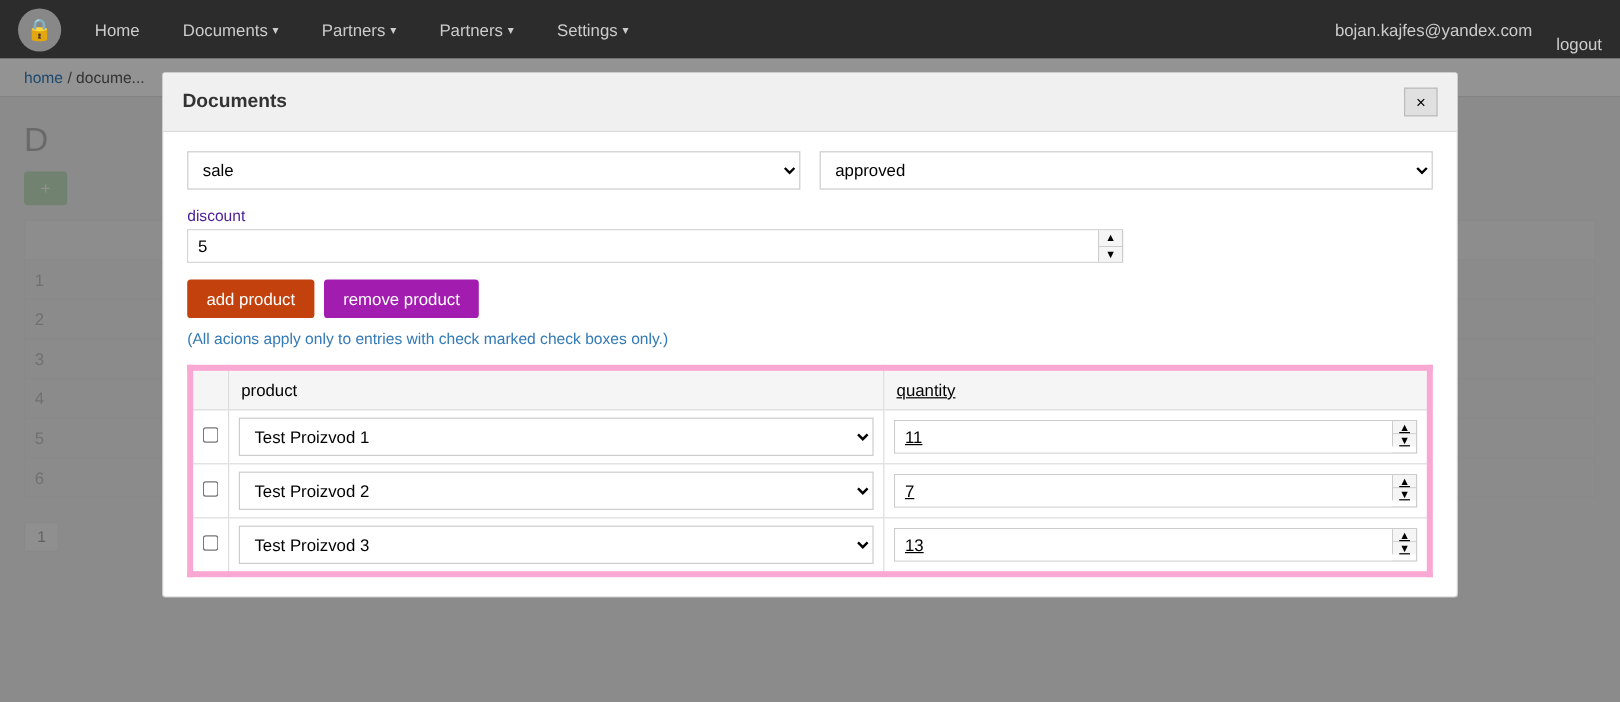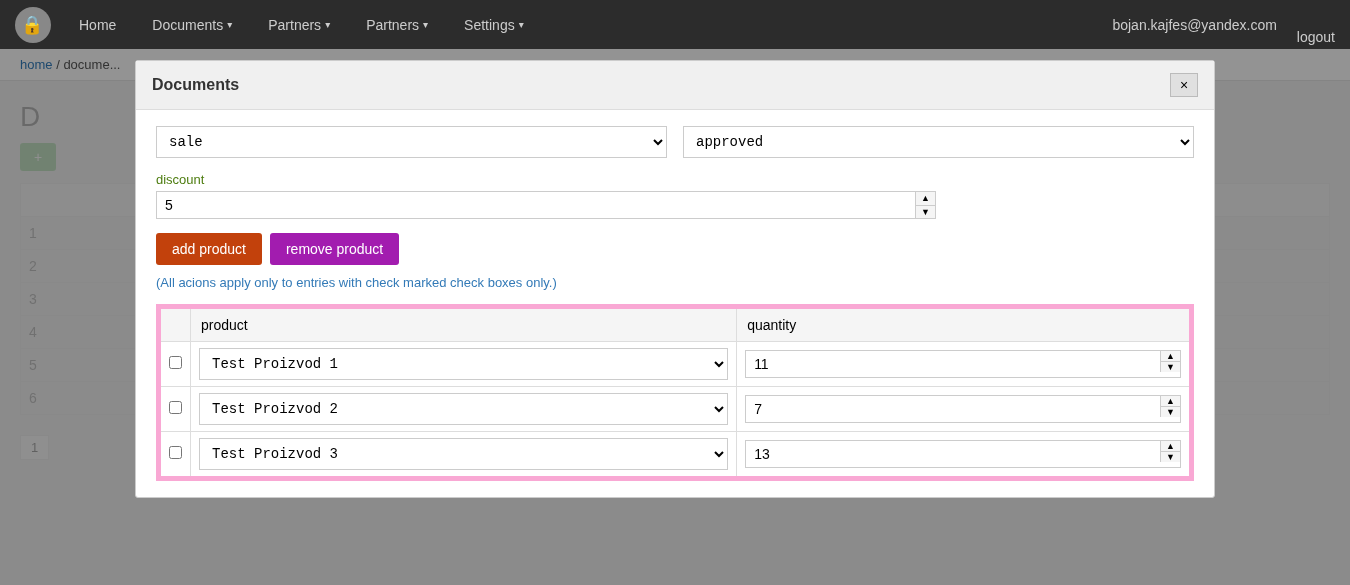--- a/index.html
+++ b/index.html
@@ -115,21 +115,20 @@
       flex: 1;
     }
     .form-select {
       width: 100%;
       padding: 5px 8px;
       border: 1px solid #ccc;
       background: #fff;
       font-size: 14px;
       height: 32px;
       cursor: pointer;
-      font-family: Liberation Mono, monospace;
     }
     .form-spinbox {
       display: flex;
       align-items: flex-start;
       border: 1px solid #ccc;
     }
     .form-spinbox input {
       flex: 1;
       border: none;
       padding: 5px 8px;
@@ -152,21 +151,21 @@
       display: flex; align-items: center; justify-content: center;
       padding: 0;
     }
     .spinbox-btn:last-child { border-bottom: none; }
 
     .discount-row {
       margin-bottom: 14px;
     }
     .discount-label {
       font-size: 13px;
-      color: #4d7c0f;
+      color: #4c1d95;
       margin-bottom: 4px;
     }
     .discount-spinbox {
       width: 780px;
       display: flex;
       border: 1px solid #ccc;
     }
     .discount-spinbox input {
       flex: 1;
       border: none;
@@ -227,20 +226,21 @@
     }
     .products-table .checkbox-col {
       width: 40px;
       text-align: center;
     }
     .products-table .product-col {
       width: 55%;
     }
     .products-table .quantity-col {
       width: 45%;
+      text-decoration: underline;
     }
 
     
     .modal-body::-webkit-scrollbar { width: 12px; }
     .modal-body::-webkit-scrollbar-track { background: #f1f1f1; }
     .modal-body::-webkit-scrollbar-thumb { background: #888; }
 
     
     .bg-page {
       position: relative;

